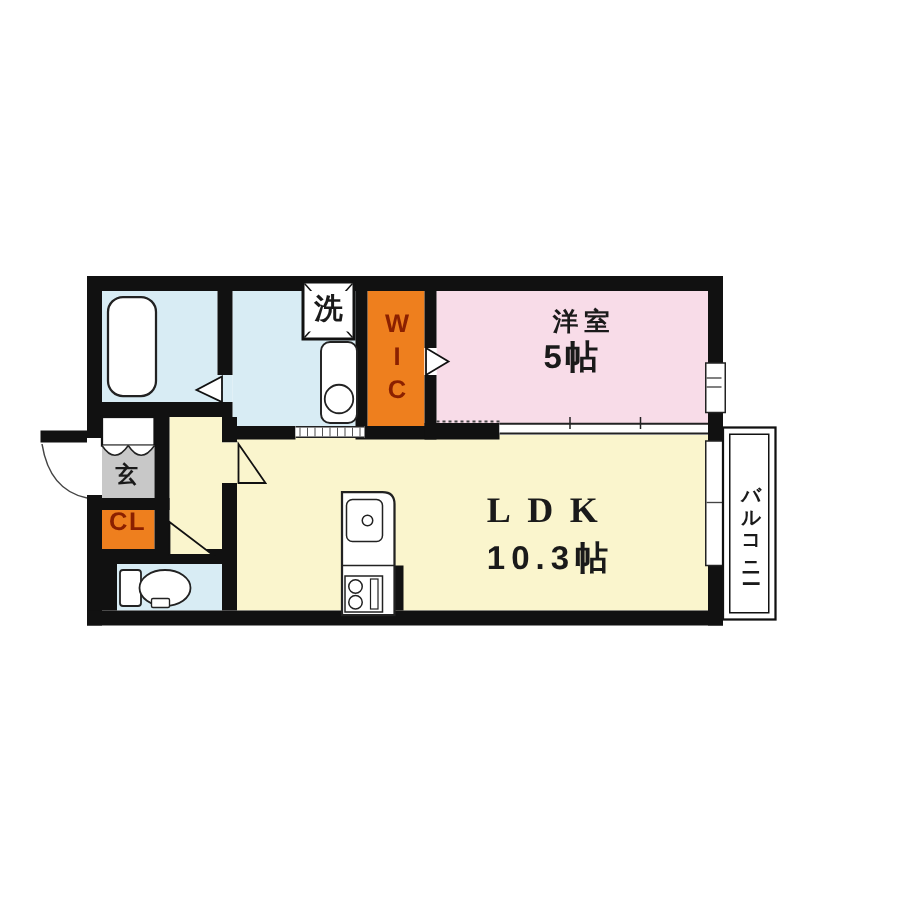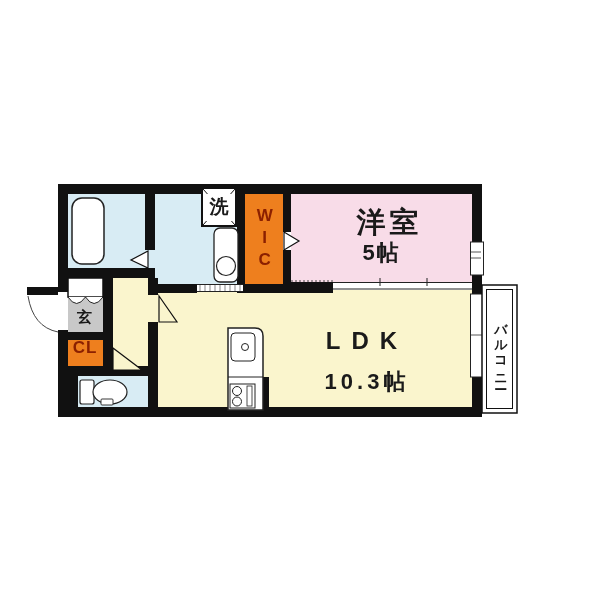--- a/index.html
+++ b/index.html
@@ -14,25 +14,25 @@
   .c-yellow{background:#faf5cd;}
   .c-orange{background:#ee7f1e;}
   .c-gray{background:#c8c8c8;}
   .c-white{background:#ffffff;}
   svg.overlay{position:absolute;left:0;top:0;z-index:4;pointer-events:none;}
   .lbl{position:absolute;z-index:5;color:#1a1a1a;font-weight:bold;line-height:1.2;}
   .center{display:flex;align-items:center;justify-content:center;}
   .vert{writing-mode:vertical-rl;text-orientation:upright;}
   .maroon{color:#8b2000;}
   .bedroom-label{left:291px;top:205px;width:181px;text-align:center;}
-  .bedroom-label .l1{font-size:29px;letter-spacing:4px;padding-left:16px;}
+  .bedroom-label .l1{font-size:17px;letter-spacing:4px;padding-left:16px;}
   .bedroom-label .l2{font-size:22px;letter-spacing:2px;}
   .ldk-label{left:258px;top:327px;width:218px;text-align:center;}
-  .ldk-label .l1{font-size:24px;letter-spacing:11px;}
-  .ldk-label .l2{font-size:22px;letter-spacing:4px;margin-top:13px;}
+  .ldk-label .l1{font-size:24px;letter-spacing:11px;font-family:Liberation Serif, serif;}
+  .ldk-label .l2{font-size:22px;letter-spacing:4px;margin-top:3px;}
   .wic-label{left:245px;top:197px;width:38px;height:84px;font-size:17px;letter-spacing:3px;}
   .cl-label{left:66px;top:341px;width:38px;height:15px;font-size:17px;letter-spacing:1px;}
   .gen-label{left:66px;top:304px;width:37px;height:26px;font-size:15px;}
   .laundry-label{left:205px;top:194px;width:28px;height:27px;background:#fff;font-size:19px;}
   .balcony-label{left:487px;top:291px;width:27px;height:118px;font-size:13px;font-weight:bold;letter-spacing:2px;}
 </style>
 </head>
 <body>
 
 <div class="canvas">

